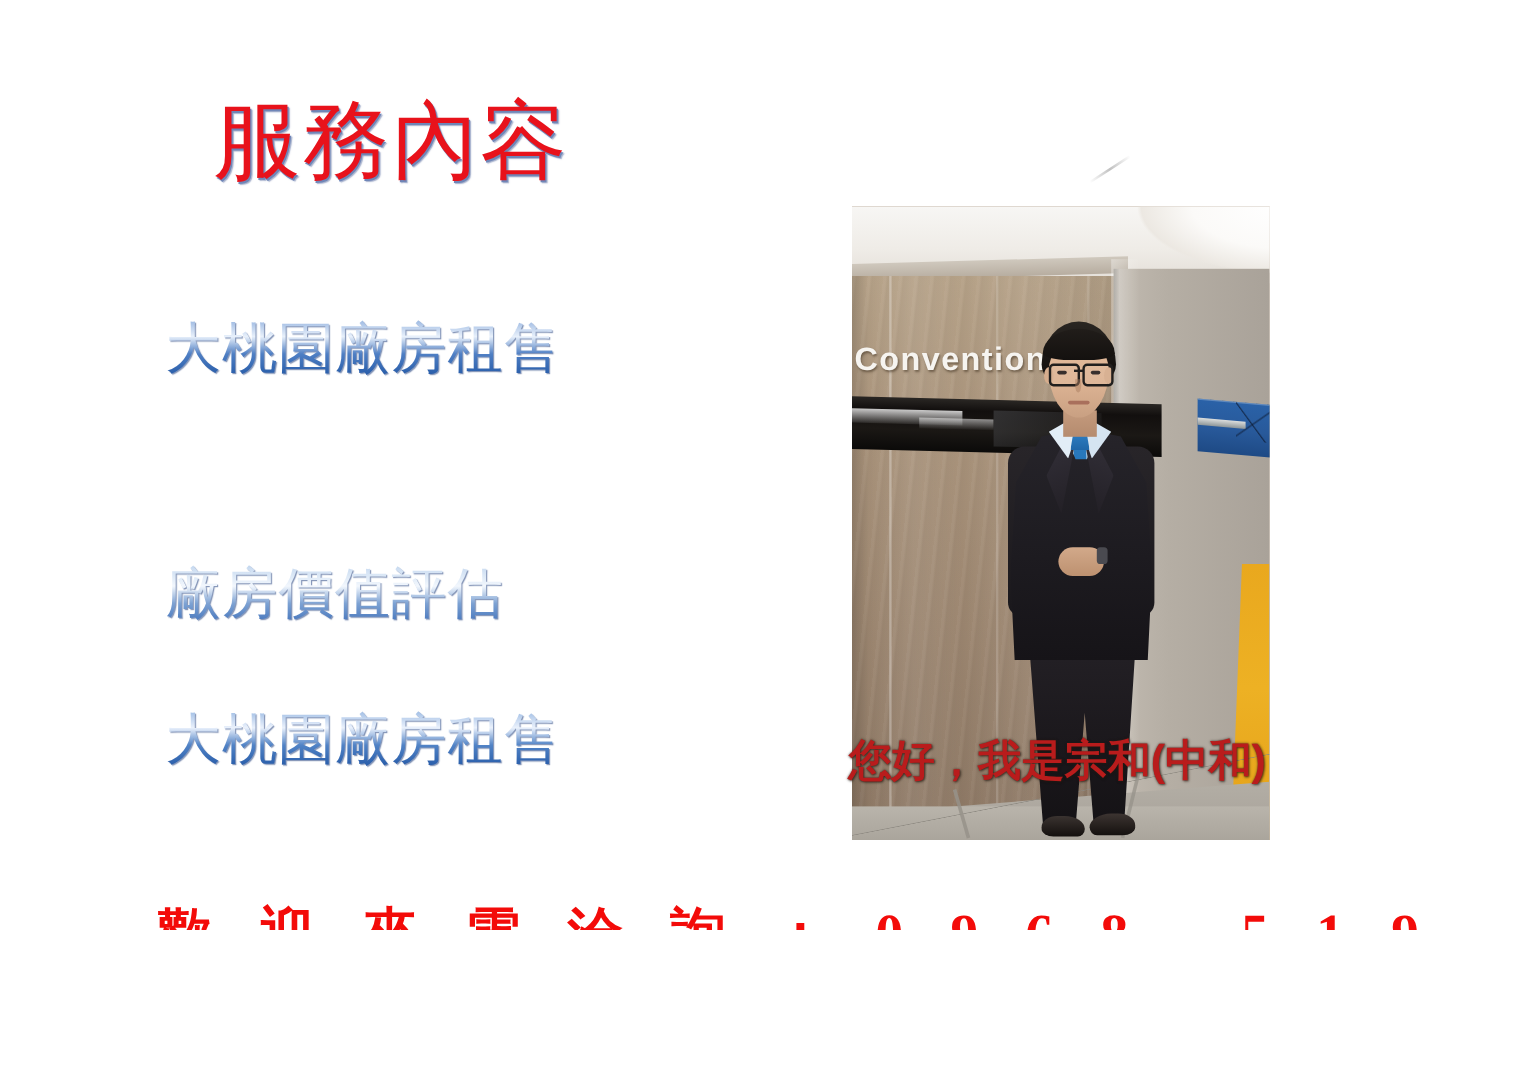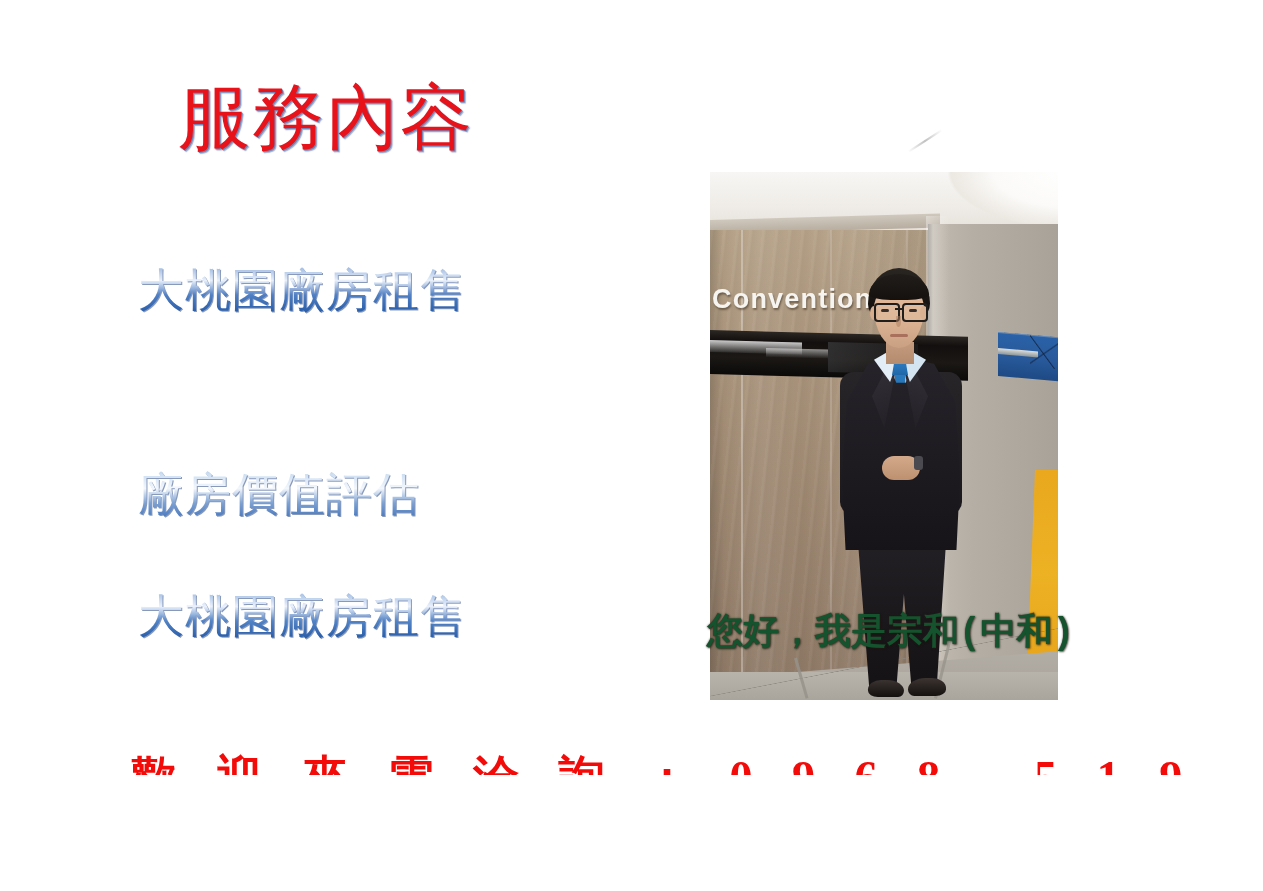--- a/index.html
+++ b/index.html
@@ -371,25 +371,25 @@
     left: 78px; top: 410px; width: 38px; height: 18px;
     background: linear-gradient(180deg,#3c3431 0%, #15110f 100%);
     border-radius: 52% 40% 30% 18% / 70% 60% 40% 40%;
   }
 
   
   #caption {
     position: absolute;
     left: 707px;
     top: 612px;
-    font-family: Liberation Mono, monospace;
+    font-family: Liberation Sans, sans-serif;
     font-size: 36px;
     line-height: 44px;
     font-weight: bold;
-    color: #14532d;
+    color: #b91c1c;
     letter-spacing: 0px;
     white-space: nowrap;
     text-shadow:
       0 0 2px rgba(40,30,20,0.75),
       1px 1px 2px rgba(30,22,14,0.6);
     z-index: 40;
   }
 
   
   #artifact {

